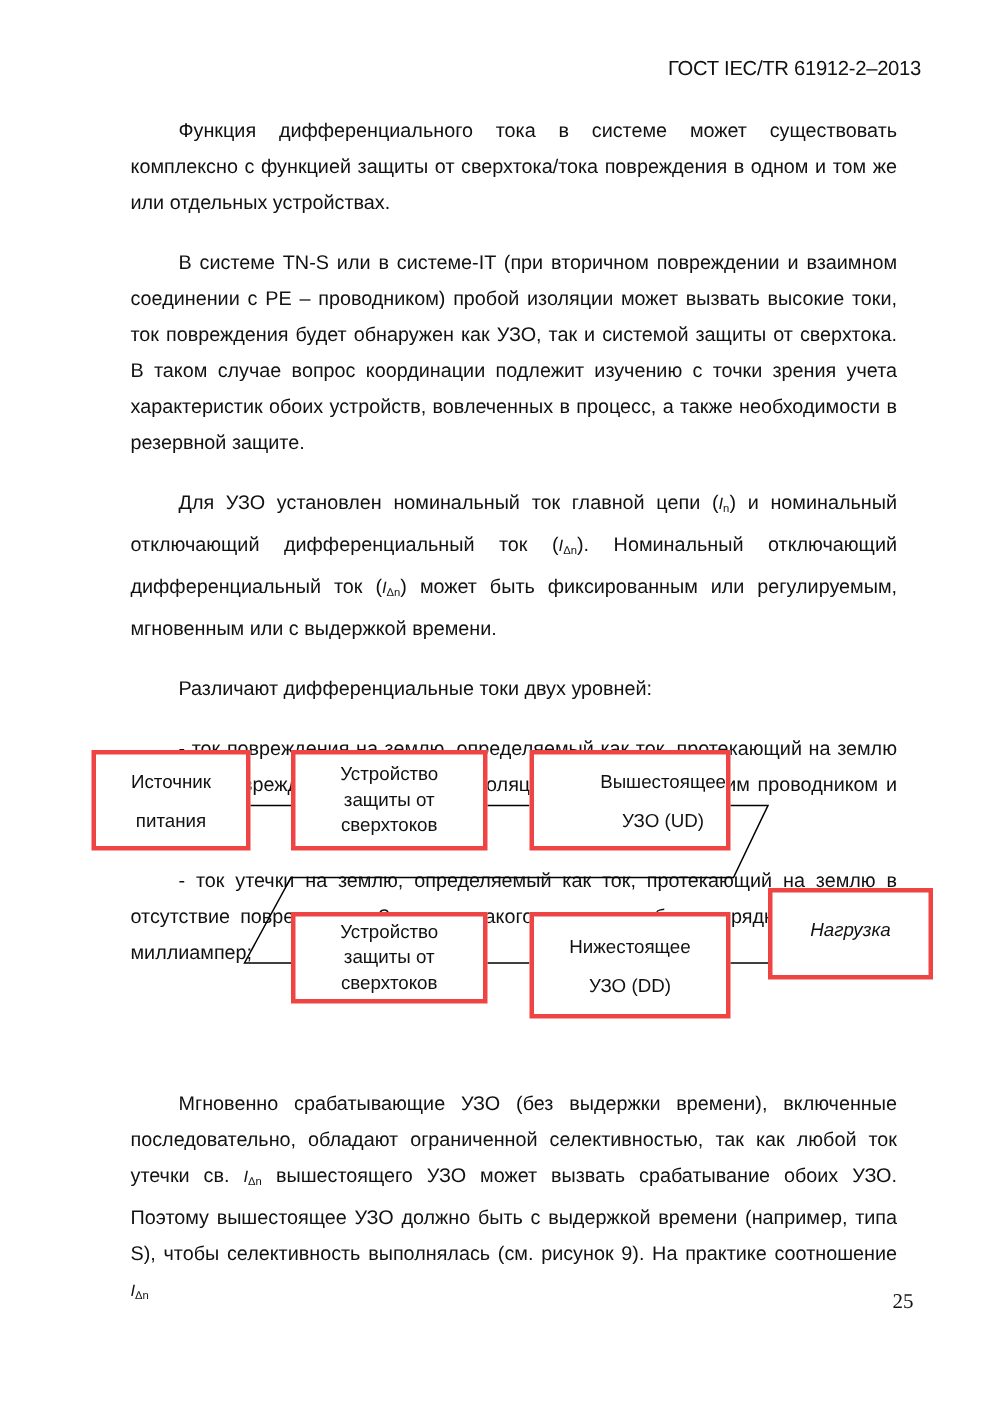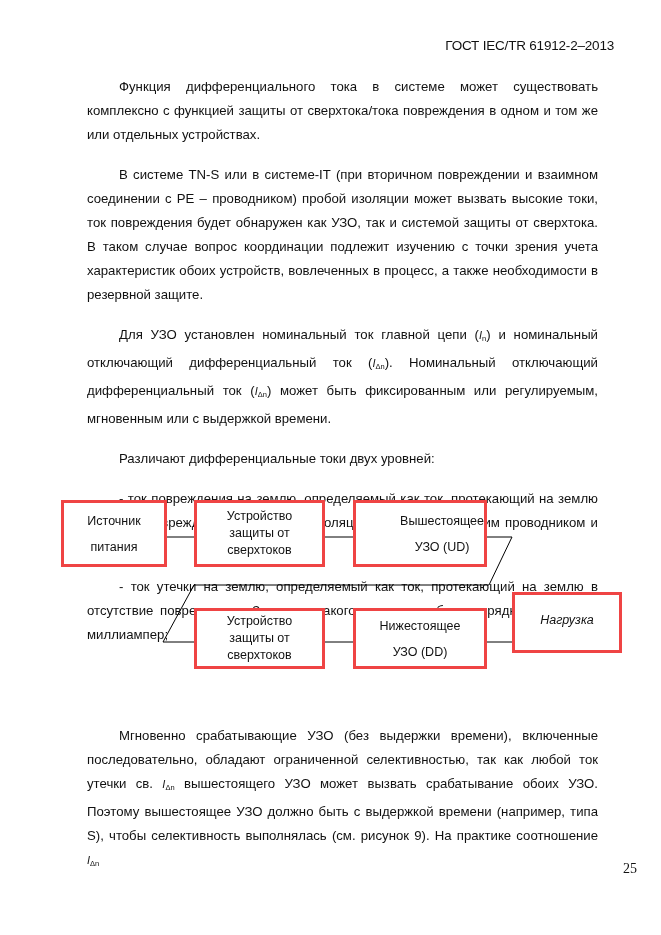--- a/index.html
+++ b/index.html
@@ -6,21 +6,21 @@
     body { width: 661px; height: 935px; position: relative; overflow: hidden;
       font-family: "Liberation Sans", sans-serif; color: #111; }
     .page { position: absolute; left: 0; top: 0; width: 661px; height: 935px; }
     .header { position: absolute; right: 47px; top: 38px; font-size: 13.5px; letter-spacing: -0.2px; }
     .block { position: absolute; left: 71px; width: 543px; font-size: 13.2px; line-height: 24px; }
     .p { margin: 16px; text-align: justify; text-indent: 32px; }
     .p.last-justify { text-align-last: justify; }
     .heading { margin: 0; font-weight: bold; text-indent: 32px; }
     .sym { font-style: italic; font-size: 11px; }
     .sym sub { font-style: normal; font-size: 7.5px; vertical-align: -2px; }
-    .pagenum { position: absolute; left: 595px; top: 861px; font-family: "Liberation Serif", serif; font-size: 14px; margin-left: 28px; }
+    .pagenum { position: absolute; left: 595px; top: 861px; font-family: "Liberation Serif", serif; font-size: 14px; }
     .diagram { position: absolute; left: 0; top: 0; width: 661px; height: 935px; pointer-events: none; }
     .dbox { position: absolute; border: 3px solid #ef4444; box-sizing: border-box; background: #fff;
       display: flex; align-items: center; justify-content: center; text-align: center;
       font-size: 12.5px; line-height: 17px; }
     .dbox span { display: block; }
     .dbox.spaced { line-height: 26px; }
   </style>
 </head>
 <body>
 
@@ -65,21 +65,21 @@
       </div>
   </div>
 
   <div class="dbox" style="left:194px; top:608px; width:131px; height:61px;">
     <div>
         <span>Устройство</span>
         <span>защиты от</span>
         <span>сверхтоков</span>
       </div>
   </div>
-  <div class="dbox spaced" style="left:353px; top:608px; width:134px; height:61px;">
+  <div class="dbox spaced" style="left:353px; top:608px; width:134px; height:71px;">
     <div>
         <span>Нижестоящее</span>
         <span>УЗО (DD)</span>
       </div>
   </div>
   <div class="dbox" style="left:512px; top:592px; width:110px; height:61px; padding-bottom:4px;font-style:italic;">
     <div>
         <span>Нагрузка</span>
       </div>
   </div>

